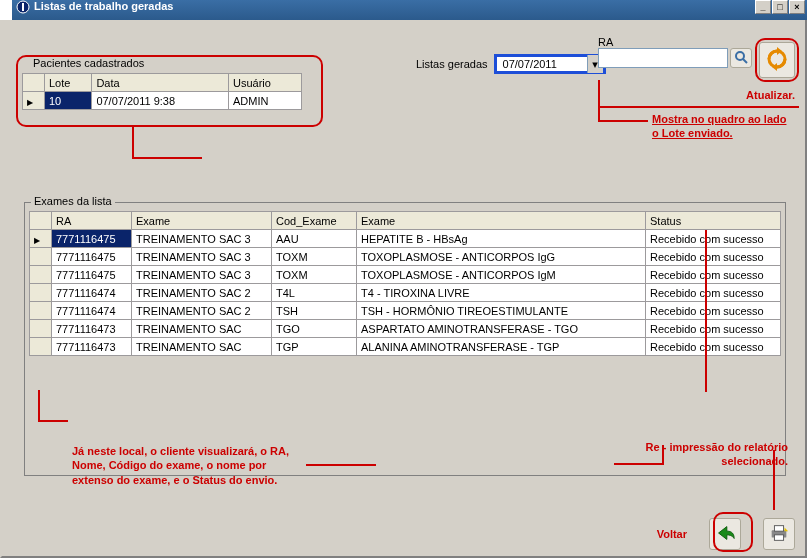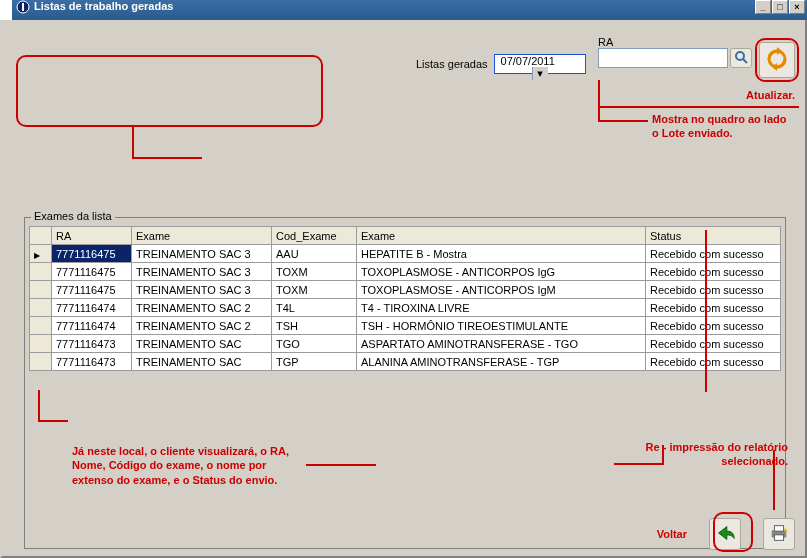--- a/index.html
+++ b/index.html
@@ -43,21 +43,21 @@
   .frame {
     background: #d4d0c8;
     height: 538px;
     position: relative;
     border-left:2px solid #d4d0c8;
     border-right:2px solid #808080;
     border-bottom:2px solid #808080;
   }
   .label { font-size:11px; color:#000; }
   .ra-wrap { display:flex; flex-direction:column; align-items:flex-start; }
-  .select-wrap { display:flex; align-items:center; border:1px solid #1d4ed8; background:#fff; height:20px;flex-direction:column; }
+  .select-wrap { display:flex; align-items:center; border:3px solid #1d4ed8; background:#fff; height:20px; }
   .select-text { padding:0 6px; width:90px; }
   .select-arrow { width:16px; height:18px; background:#d4d0c8; border-left:1px solid #7f9db9; display:flex; align-items:center; justify-content:center; }
   .text-input { border:1px solid #7f9db9; background:#fff; height:20px; width:130px; padding:0 4px; }
   .icon-btn {
     width:32px; height:32px;
     background:#ebe8e1;
     border:1px solid #aca899;
     border-radius:3px;
     display:flex; align-items:center; justify-content:center;
     cursor:pointer;
@@ -162,28 +162,47 @@
           <polygon points="12,24 12,16 7,20" fill="#e68a00"></polygon>
         </svg>
     </span>
   </div>
 
   <div class="annot-box" style="right:6px; top:18px; width:44px; height:44px;"></div>
   <div class="annot-text" style="right:10px; top:68px;">Atualizar.</div>
   <div class="annot-line" style="right:6px; top:86px; width:200px; height:2px;"></div>
   <div class="annot-line" style="left:596px; top:60px; width:2px; height:40px;"></div>
   <div class="annot-line" style="left:596px; top:100px; width:50px; height:2px;"></div>
-  <div class="annot-text" style="left:650px; top:92px; width:140px;">Mostra no quadro ao lado o Lote enviado.</div>
-
+  <div class="annot-text" style="left:650px; top:92px; width:140px;text-decoration:underline;">Mostra no quadro ao lado o Lote enviado.</div>
+
+  <div class="fieldset" style="left:22px; top:45px; width:300px; height:60px; border:none;">
+    <div class="legend">Pacientes cadastrados</div>
+    <table class="datagrid" style="position:absolute; top:8px; left:-2px; width:280px;">
+      <tbody>
+          <tr>
+        <th class="rowhead"></th>
+        <th>Lote</th>
+        <th>Data</th>
+        <th>Usuário</th>
+      </tr>
+      <tr>
+        <td class="rowhead selected"></td>
+        <td class="cell-sel">10</td>
+        <td>07/07/2011 9:38</td>
+        <td>ADMIN</td>
+      </tr>
+    </tbody>
+      </table>
+  </div>
 
   <div class="annot-box" style="left:14px; top:35px; width:307px; height:72px;"></div>
   <div class="annot-line" style="left:130px; top:107px; width:2px; height:30px;"></div>
   <div class="annot-line" style="left:130px; top:137px; width:70px; height:2px;"></div>
 
-  <div class="fieldset" style="left:22px; top:197px; width:762px; height:332px;">
+  <div class="fieldset" style="left:22px; top:182px; width:762px; height:274px;">
     <div class="legend">Exames da lista</div>
     <div style="position:absolute; top:8px; left:4px; right:4px;">
       <table class="datagrid">
         <colgroup>
           <col style="width:22px">
             <col style="width:80px">
             <col style="width:140px">
             <col style="width:85px">
             <col>
             <col style="width:135px">
@@ -197,21 +216,21 @@
           <th>Exame</th>
           <th>Status</th>
         </tr>
         </tbody>
           <tbody id="exames-body">
             <tr>
               <td class="rowhead selected"></td>
               <td class="cell-sel">7771116475</td>
               <td>TREINAMENTO SAC 3</td>
               <td>AAU</td>
-              <td>HEPATITE B - Mostra</td>
+              <td>HEPATITE B - HBsAg</td>
               <td>Recebido com sucesso</td>
             </tr>
             <tr>
               <td class="rowhead"></td>
               <td>7771116475</td>
               <td>TREINAMENTO SAC 3</td>
               <td>TOXM</td>
               <td>TOXOPLASMOSE - ANTICORPOS IgG</td>
               <td>Recebido com sucesso</td>
             </tr>

